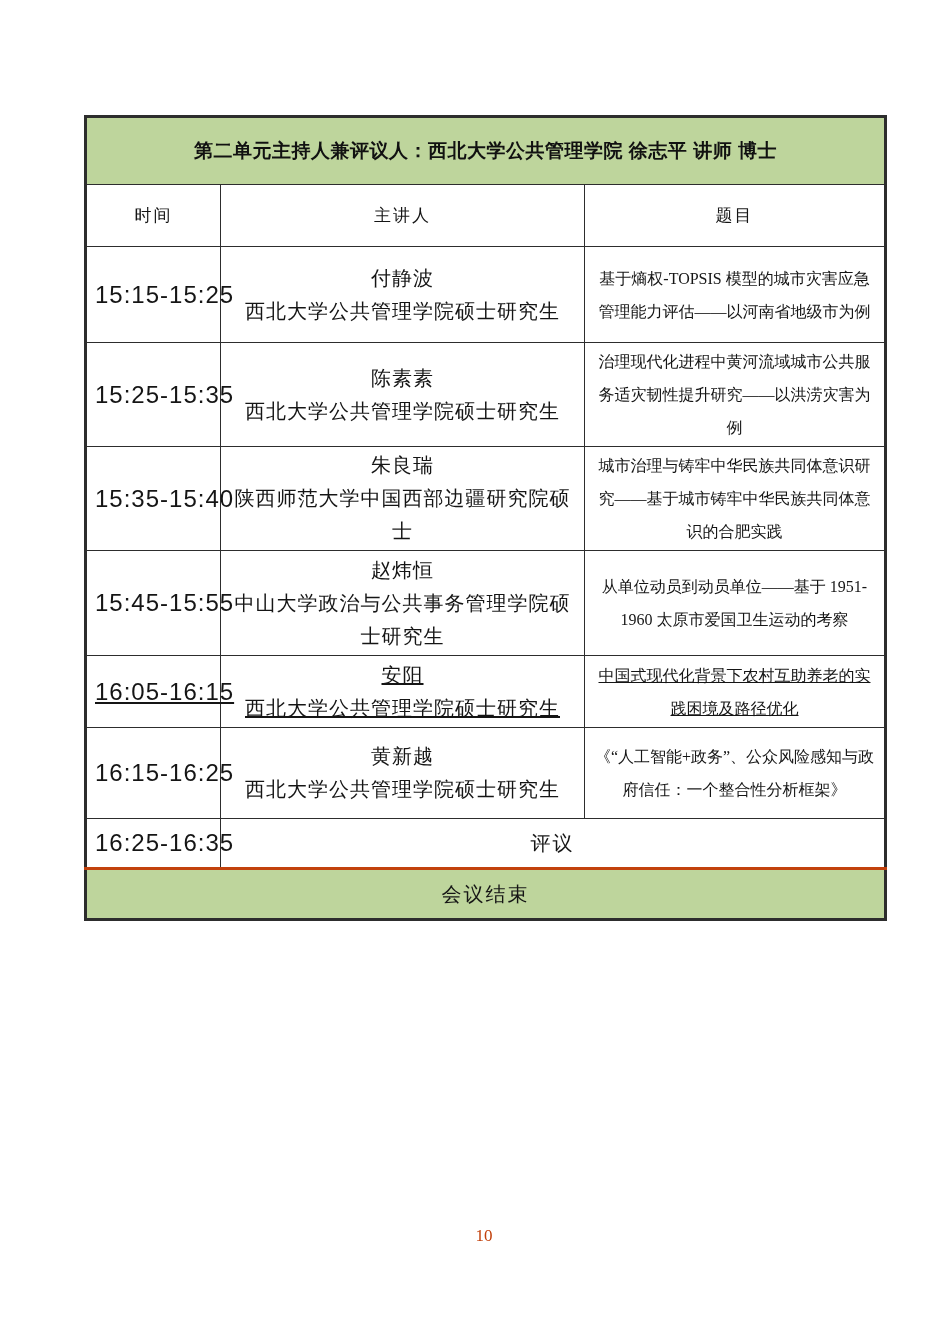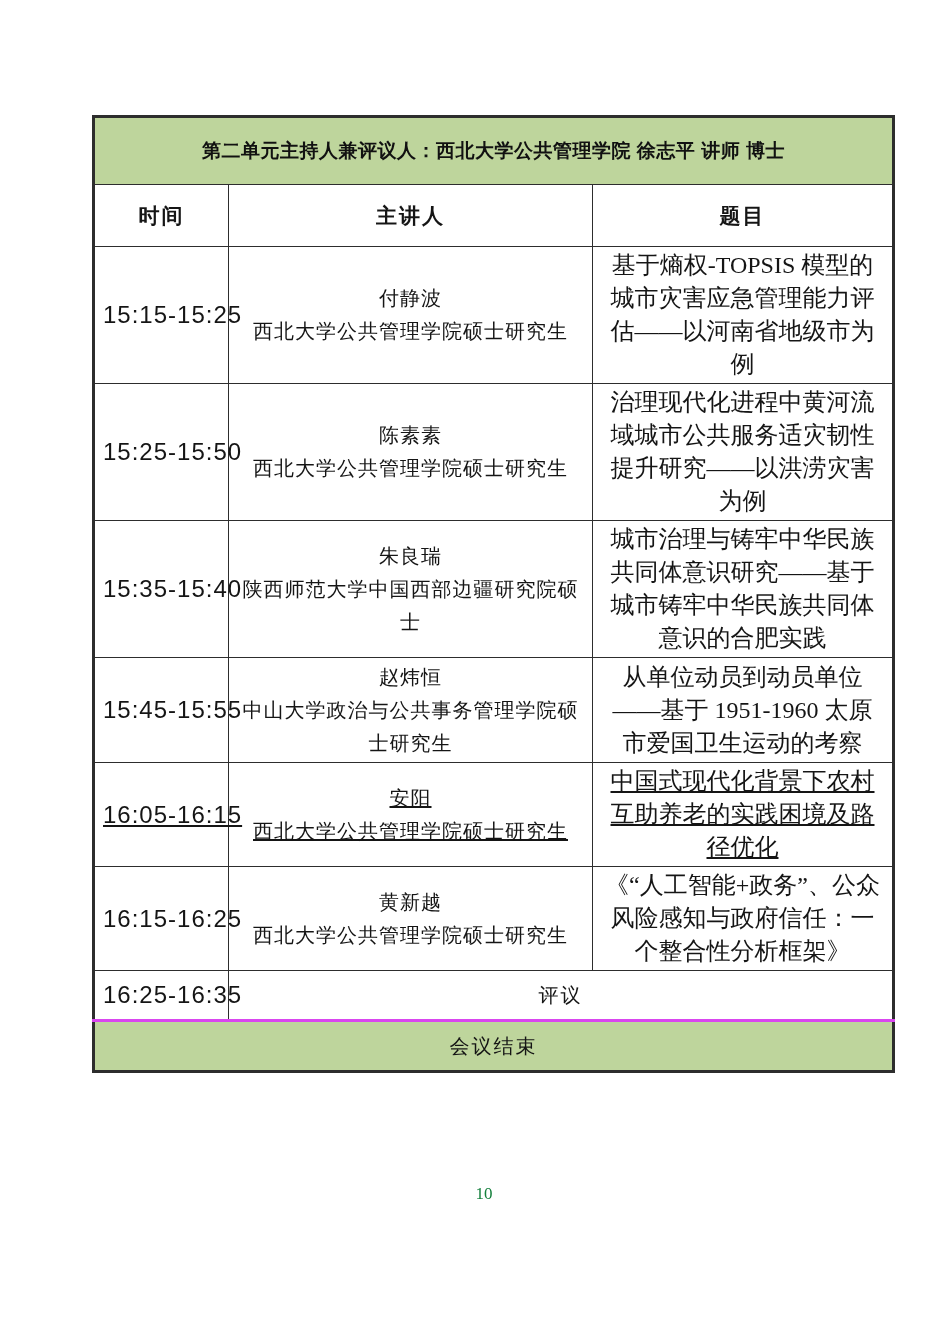--- a/index.html
+++ b/index.html
@@ -11,21 +11,21 @@
     position: relative;
     width: 945px;
     height: 1336px;
     background: #ffffff;
     overflow: hidden;
     font-family: "Liberation Serif", "DejaVu Serif", serif;
     color: #151515;
   }
   table.schedule {
     position: absolute;
-    left: 92px;
+    left: 84px;
     top: 115px;
     width: 800px;
     border-collapse: collapse;
     table-layout: fixed;
     border: 3px solid #2d2d2d;
   }
   table.schedule td {
     border: 1.5px solid #2d2d2d;
     text-align: center;
     vertical-align: middle;
@@ -39,69 +39,69 @@
     font-weight: bold;
     font-size: 19px;
     letter-spacing: 0.5px;
     color: #111;
   }
   tr.unit-row { height: 68px; }
   tr.footer-row td {
     background: #bed59c;
     font-size: 20px;
     letter-spacing: 2px;
-    border-top: 3px solid #d946ef;
+    border-top: 3px solid #c2410c;
   }
   tr.footer-row { height: 51px; }
   
   tr.colhead-row { height: 62px; }
   tr.colhead-row td {
     font-family: "Liberation Sans", "DejaVu Sans", sans-serif;
-    font-weight: bold;
-    font-size: 21px;
+    font-weight: normal;
+    font-size: 17px;
     letter-spacing: 2px;
   }
   
   td.time-cell {
     font-family: "Liberation Sans", "DejaVu Sans", sans-serif;
     font-size: 24px;
     letter-spacing: 1px;
     white-space: nowrap;
   }
   td.speaker-cell {
     font-size: 20px;
     line-height: 33px;
     letter-spacing: 1px;
     margin-left: 37px;
   }
   td.title-cell {
-    font-size: 24px;
+    font-size: 16px;
     line-height: 33px;
   }
   td.review-cell {
     font-size: 20px;
     letter-spacing: 2px;
     border-radius: 23px;
   }
   tr.row-1 { height: 96px; }
   tr.row-2 { height: 97px; }
   tr.row-3 { height: 97px; }
   tr.row-4 { height: 105px; }
   tr.row-5 { height: 87px; }
   tr.row-6 { height: 72px; text-decoration: underline; }
   tr.row-7 { height: 91px; }
   tr.review-row { height: 50px; }
   .page-number {
     position: absolute;
     left: 84px;
     width: 800px;
-    top: 1184px;
+    top: 1226px;
     text-align: center;
     font-size: 17px;
-    color: #15803d;
+    color: #c2410c;
   }
 </style>
 </head>
 <body>
 
 <div class="page">
   <table class="schedule">
     <colgroup>
       <col style="width:135px">
       <col style="width:364px">
@@ -120,21 +120,21 @@
       <tr class="row-1">
         <td class="time-cell">15:15-15:25</td>
         <td class="speaker-cell">
           <div>付静波</div>
           <div>西北大学公共管理学院硕士研究生</div>
         </td>
         <td class="title-cell">基于熵权-TOPSIS 模型的城市灾害应急管理能力评估——以河南省地级市为例</td>
       </tr>
 
       <tr class="row-2">
-        <td class="time-cell">15:25-15:50</td>
+        <td class="time-cell">15:25-15:35</td>
         <td class="speaker-cell">
           <div>陈素素</div>
           <div>西北大学公共管理学院硕士研究生</div>
         </td>
         <td class="title-cell">治理现代化进程中黄河流域城市公共服务适灾韧性提升研究——以洪涝灾害为例</td>
       </tr>
 
       <tr class="row-3">
         <td class="time-cell">15:35-15:40</td>
         <td class="speaker-cell">

